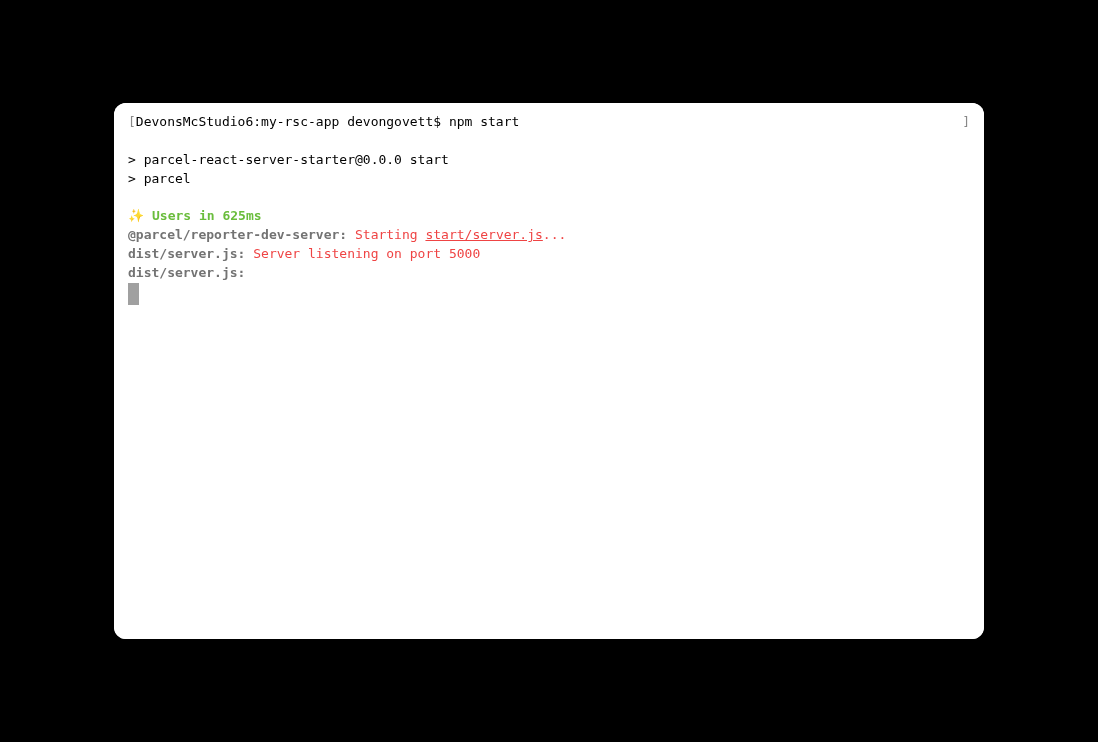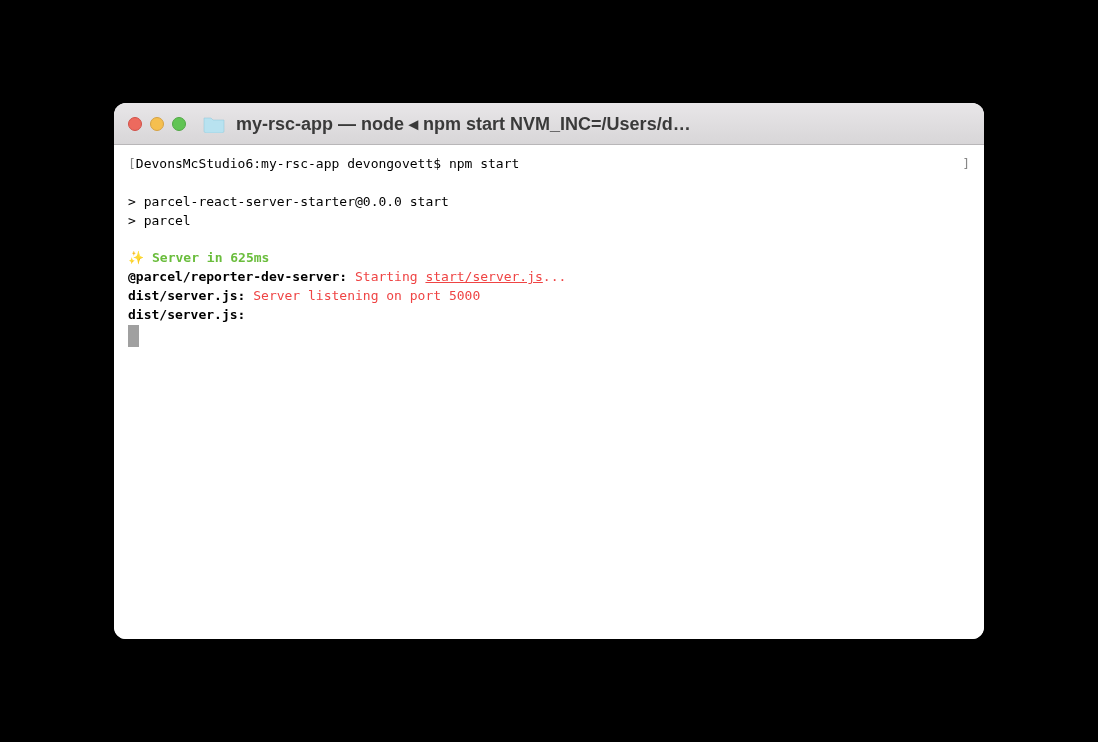--- a/index.html
+++ b/index.html
@@ -111,21 +111,21 @@
     .built-line {
       color: #6abd3c;
       font-weight: 700;
     }
     
     .sparkle {
       font-weight: 400;
     }
     
     .reporter-label {
-      color: #000000;
+      color: #737373;
       font-weight: 700;
     }
     
     .reporter-text {
       color: #ef4444;
       font-weight: 400;
     }
     
     .underline {
       text-decoration: underline;
@@ -136,35 +136,22 @@
       width: 11px;
       height: 22px;
       background: #a0a0a0;
       vertical-align: text-bottom;
     }
   </style>
 </head>
 <body>
 
 <div class="terminal-window">
-  <div class="title-bar">
-    <div class="traffic-lights">
-      <div class="traffic-light traffic-close"></div>
-      <div class="traffic-light traffic-minimize"></div>
-      <div class="traffic-light traffic-maximize"></div>
-    </div>
-    <div class="folder-icon">
-      <svg viewBox="0 0 24 18">
-        <path d="M2 3 L9 3 L11 5 L22 5 L22 16 C22 17 21 18 20 18 L4 18 C3 18 2 17 2 16 Z" fill="#b8e2f0" stroke="#8cc5d8" stroke-width="0.5"></path>
-      </svg>
-    </div>
-    <div class="window-title">my-rsc-app — node ◂ npm start NVM_INC=/Users/d…</div>
-  </div>
   <div class="terminal-content"><span class="prompt-line"><span class="bracket">[</span><span>DevonsMcStudio6:my-rsc-app devongovett$ </span><span>npm start</span><span class="bracket" style="float:right">]</span></span>
 <span>&gt; parcel-react-server-starter@0.0.0 start</span>
 <span>&gt; parcel</span>
 
-<span class="built-line"><span class="sparkle">✨ </span><span>Server in 625ms</span></span>
+<span class="built-line"><span class="sparkle">✨ </span><span>Users in 625ms</span></span>
 <span><span class="reporter-label">@parcel/reporter-dev-server:</span><span class="reporter-text"> Starting </span><span class="reporter-text underline">start/server.js</span><span class="reporter-text">...</span></span>
 <span><span class="reporter-label">dist/server.js:</span><span class="reporter-text"> Server listening on port 5000</span></span>
 <span><span class="reporter-label">dist/server.js:</span></span>
 <span class="cursor-block"></span></div>
 </div>
 
 </body></html>

